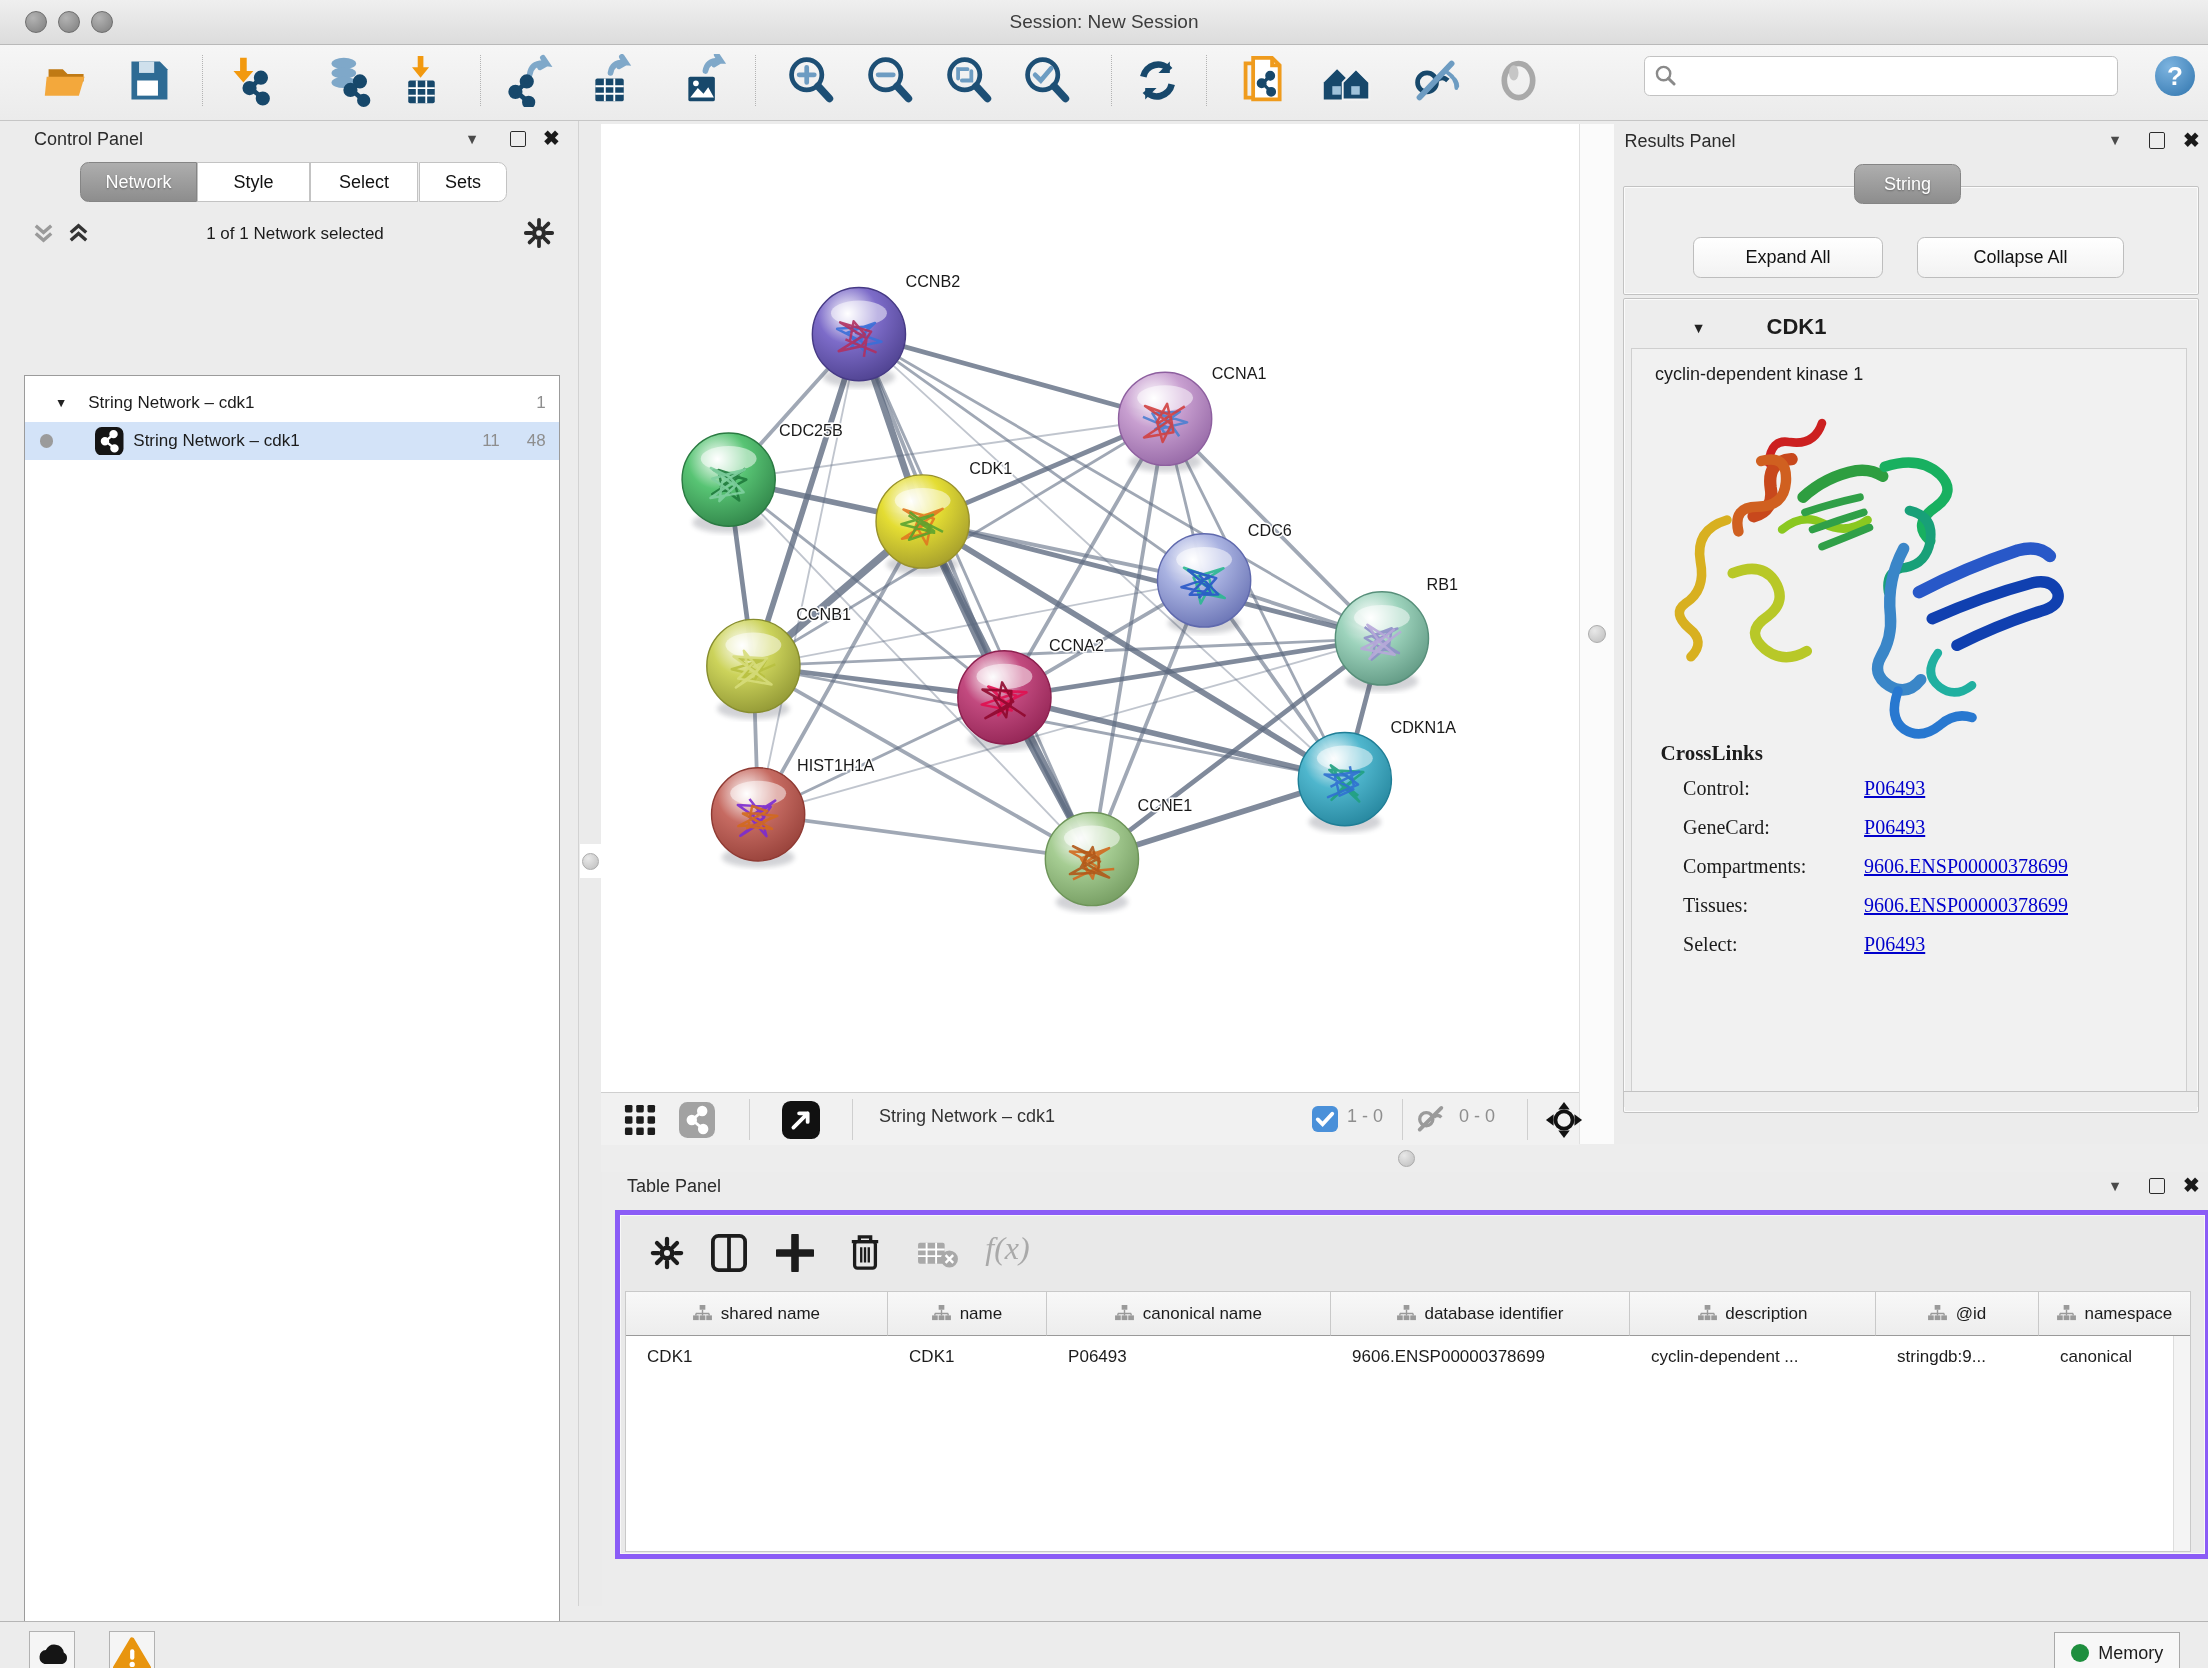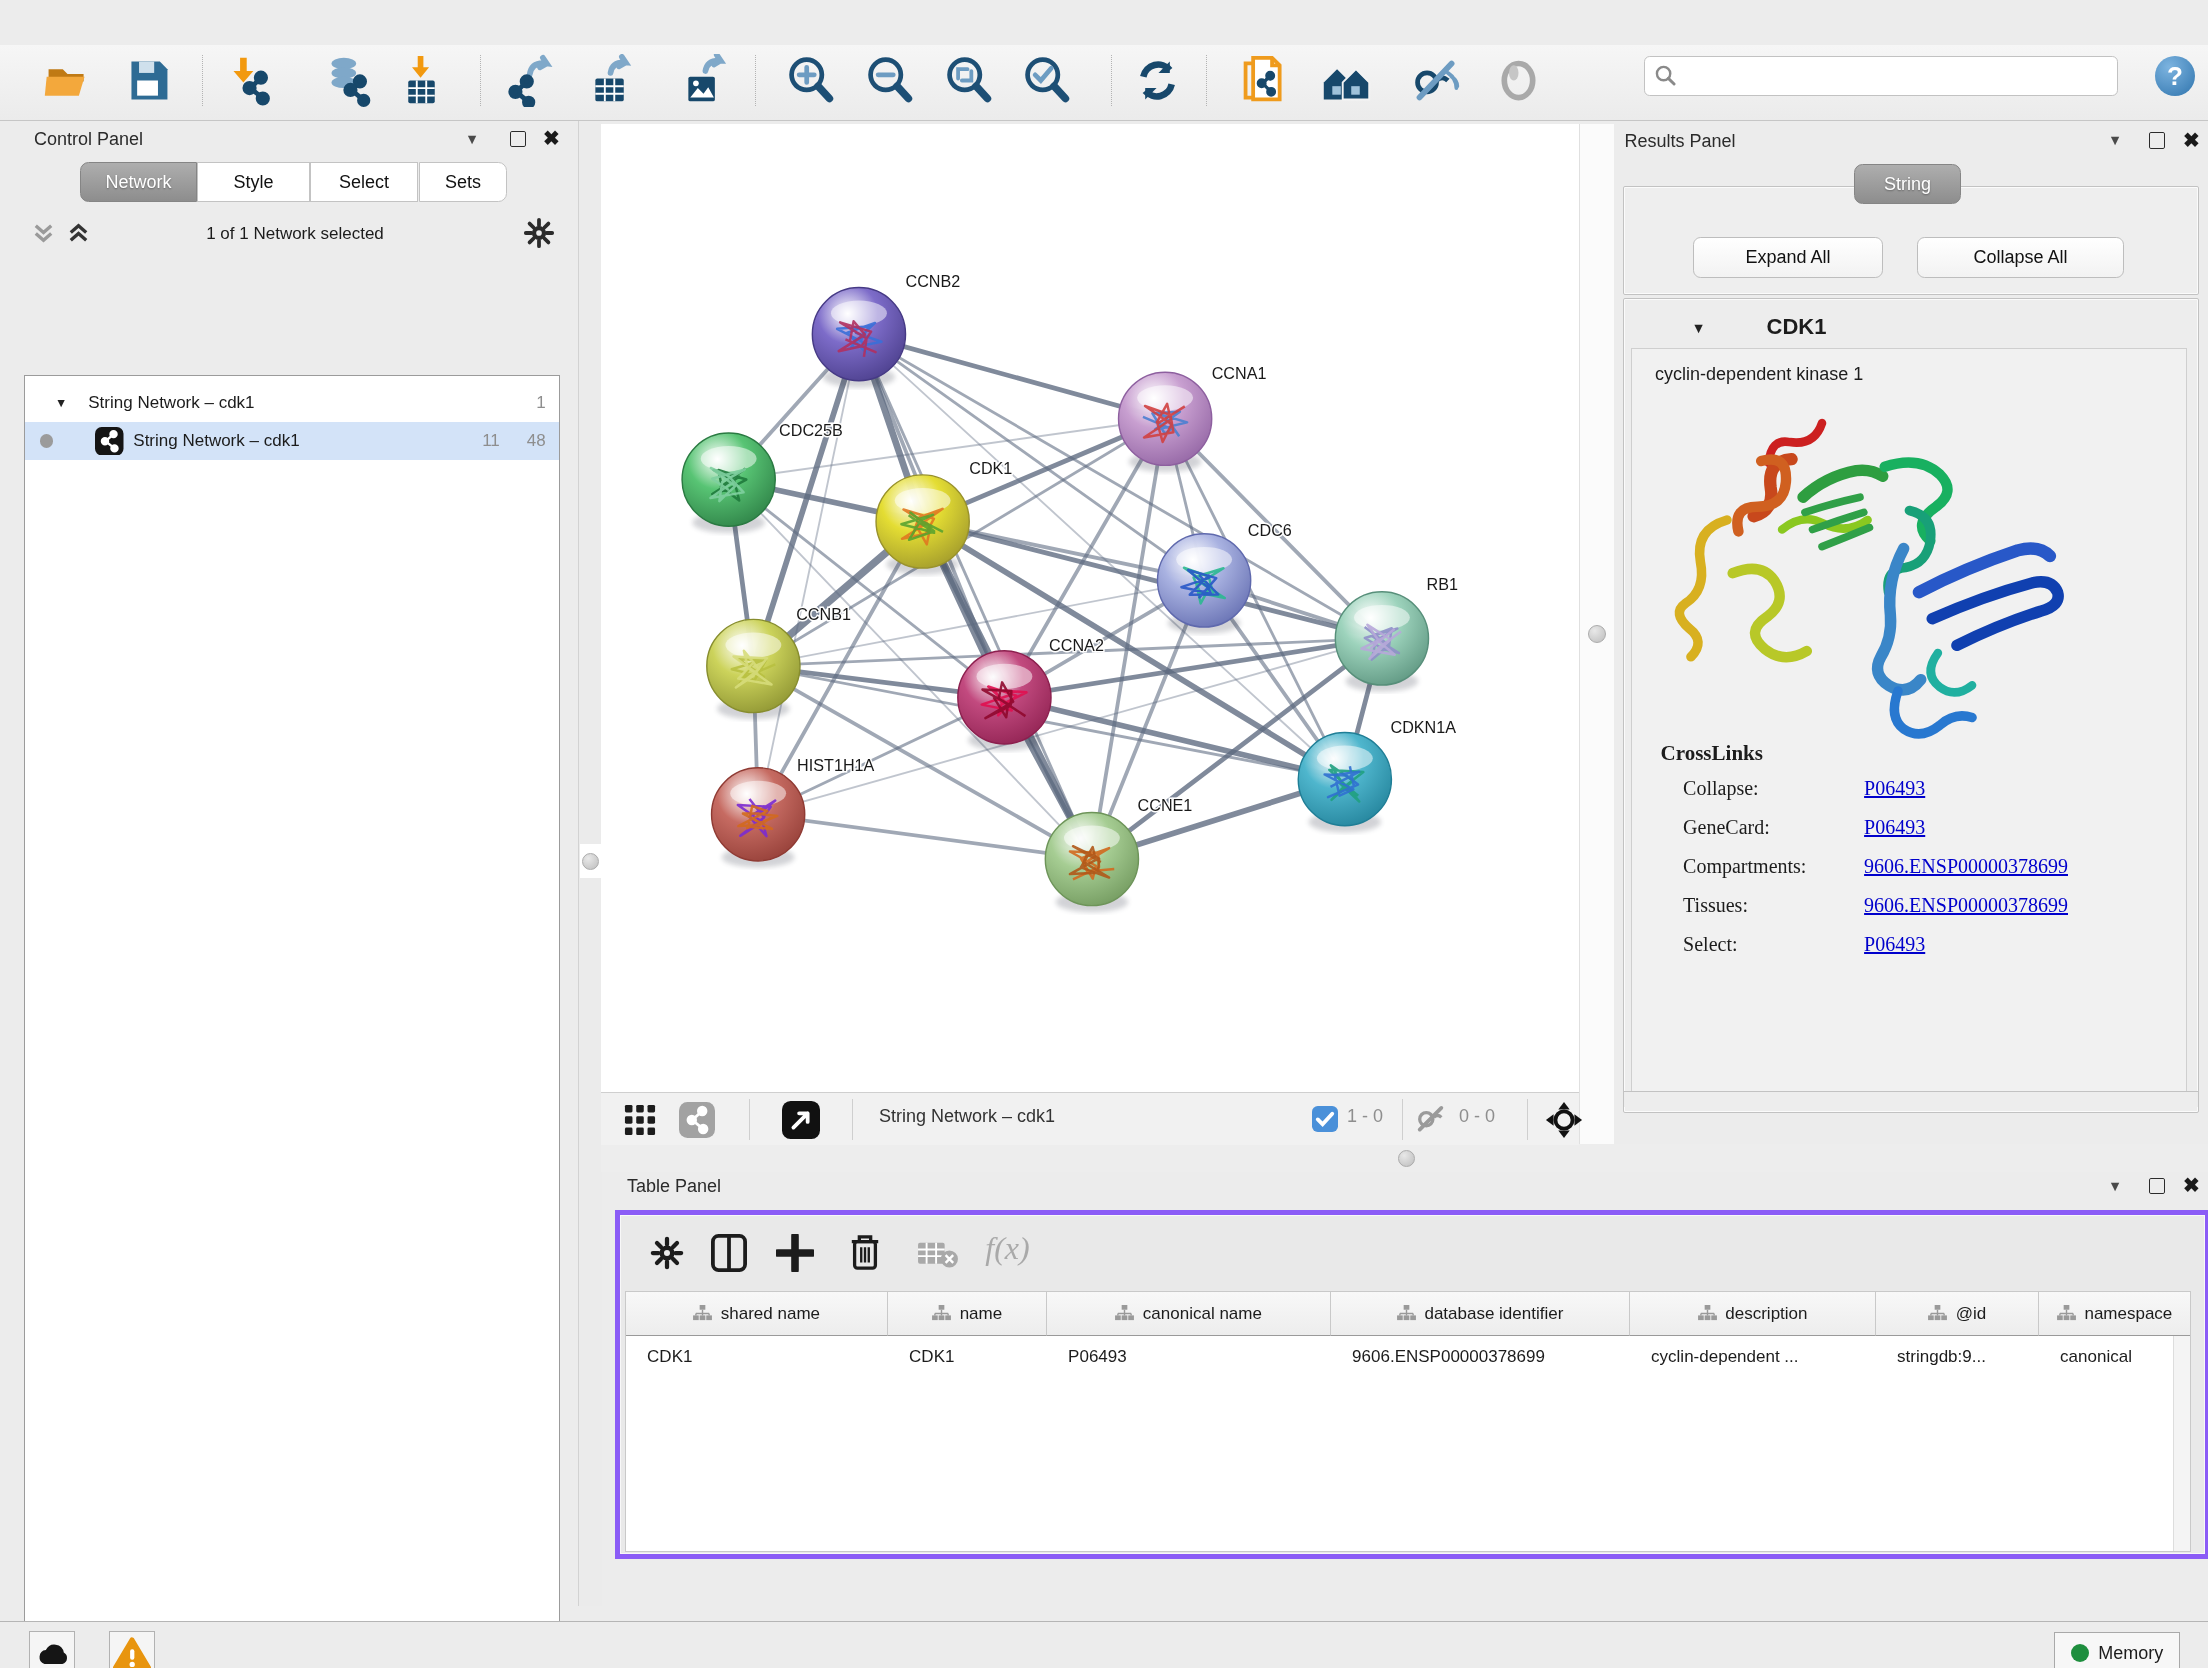--- a/index.html
+++ b/index.html
@@ -72,20 +72,26 @@
   #membtn{left:2054px;top:9.5px;width:124px;height:41px;background:#f7f7f7;border:1px solid #a9a9a9;
     display:flex;align-items:center;justify-content:center;gap:9.5px;font-size:18px;cursor:pointer;}
   #memdot{width:18px;height:18px;border-radius:50%;background:#1e8e3e;}
   svg{display:block;}
 </style>
 </head>
 <body>
 
 <div id="app">
 
+  <div id="titlebar" class="abs">
+    <div class="abs tlight" style="left:25px;"></div>
+    <div class="abs tlight" style="left:58px;"></div>
+    <div class="abs tlight" style="left:91px;"></div>
+    <div id="wtitle" class="abs">Session: New Session</div>
+  </div>
 
   <div id="toolbar" class="abs">
     <span class="tbi" style="left:41px;">
       <svg width="53" height="53" viewBox="0 0 56 56">
           <path d="M8 16 h15 l5 5 h17 v8 H8z" fill="#c07a14"></path>
           <path d="M6 24 h40 l-6 20 H4z" fill="#f3a83c"></path>
         </svg>
       </span>
     <span class="tbi" style="left:122px;">
       <svg width="53" height="53" viewBox="0 0 56 56">
@@ -625,21 +631,21 @@
             <path d="M246 150 q-18 34 -14 70 q2 24 -10 44 q-10 18 8 30 q20 12 34 -6" stroke="#3a86c8" stroke-width="12"></path>
             <path d="M262 196 q50 -26 104 -44 q22 -6 34 6" stroke="#2858c8" stroke-width="13"></path>
             <path d="M276 224 q54 -24 106 -38 q20 -4 26 10 q4 14 -18 20 q-44 14 -88 36" stroke="#1040b0" stroke-width="12"></path>
             <path d="M282 260 q-16 22 2 36 q16 12 34 -2" stroke="#20b0a0" stroke-width="9"></path>
             <path d="M240 300 q-10 28 6 40 q18 12 38 -4 q16 -14 34 -8" stroke="#2878d0" stroke-width="10"></path>
           </g>
         </svg>
         <span class="abs serif" style="left:28.5px;top:392px;font-size:21px;font-weight:bold;">CrossLinks</span>
         <div class="abs" id="xlinks" style="left:51px;top:428px;width:495px;">
             <div class="serif" style="display: flex; margin-bottom: 16px; font-size: 20px;">
-              <span style="width: 181px;">Collapse:</span>
+              <span style="width: 181px;">Control:</span>
               <span class="xlink">P06493</span>
             </div>
             <div class="serif" style="display: flex; margin-bottom: 16px; font-size: 20px;">
               <span style="width: 181px;">GeneCard:</span>
               <span class="xlink">P06493</span>
             </div>
             <div class="serif" style="display: flex; margin-bottom: 16px; font-size: 20px;">
               <span style="width: 181px;">Compartments:</span>
               <span class="xlink">9606.ENSP00000378699</span>
             </div>

